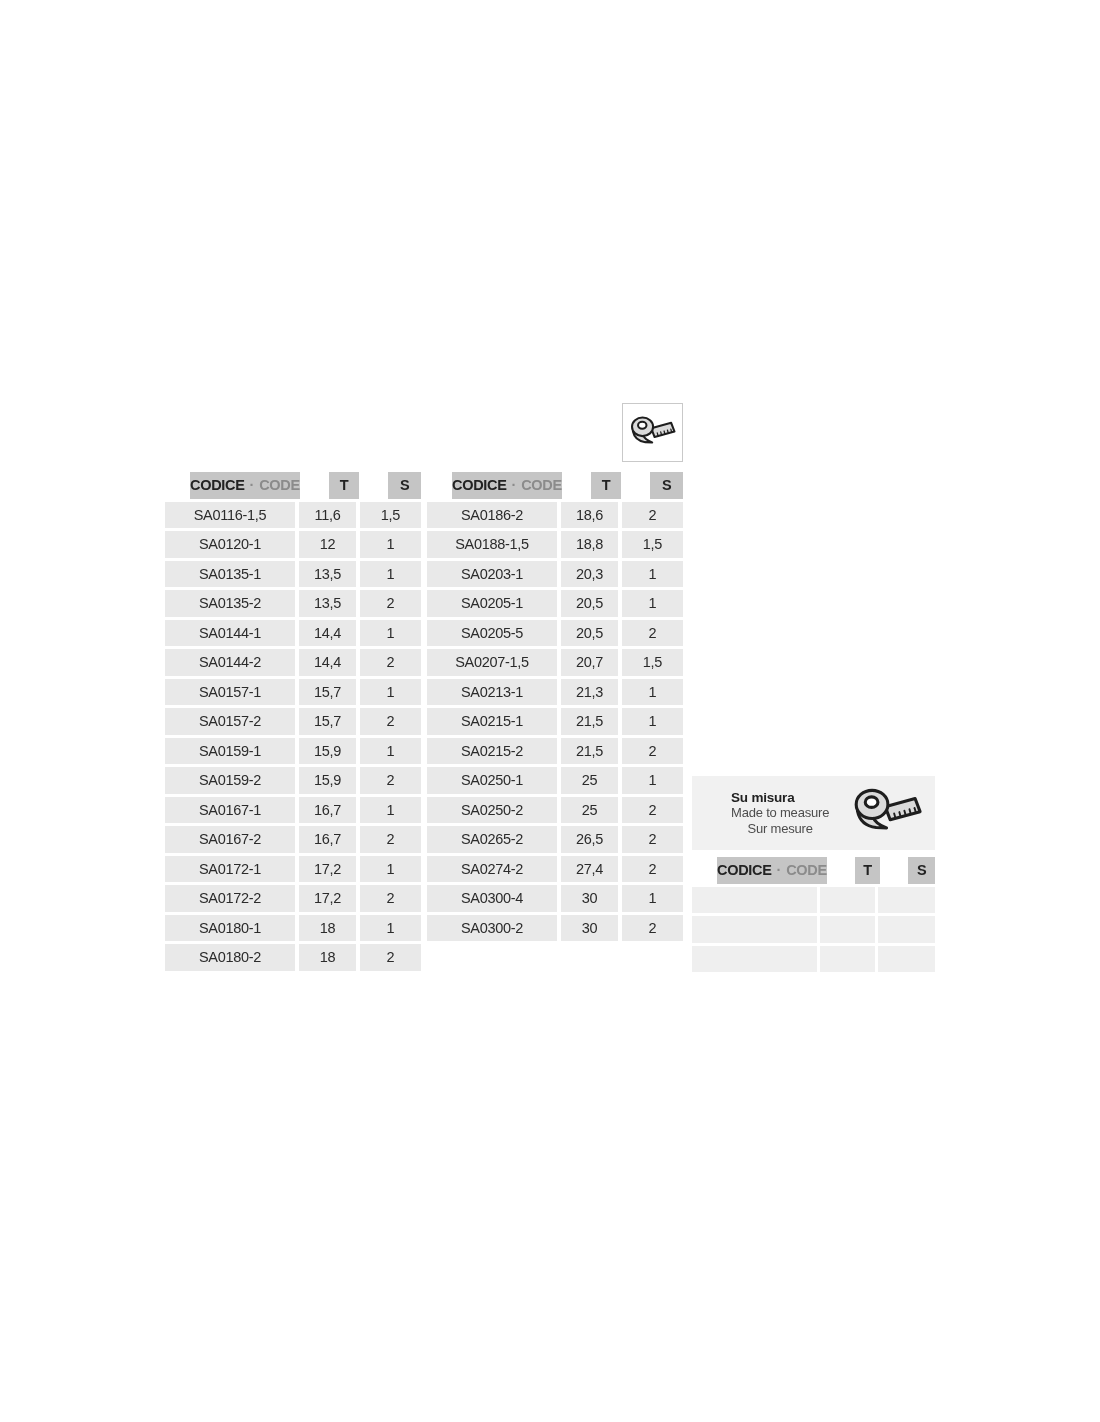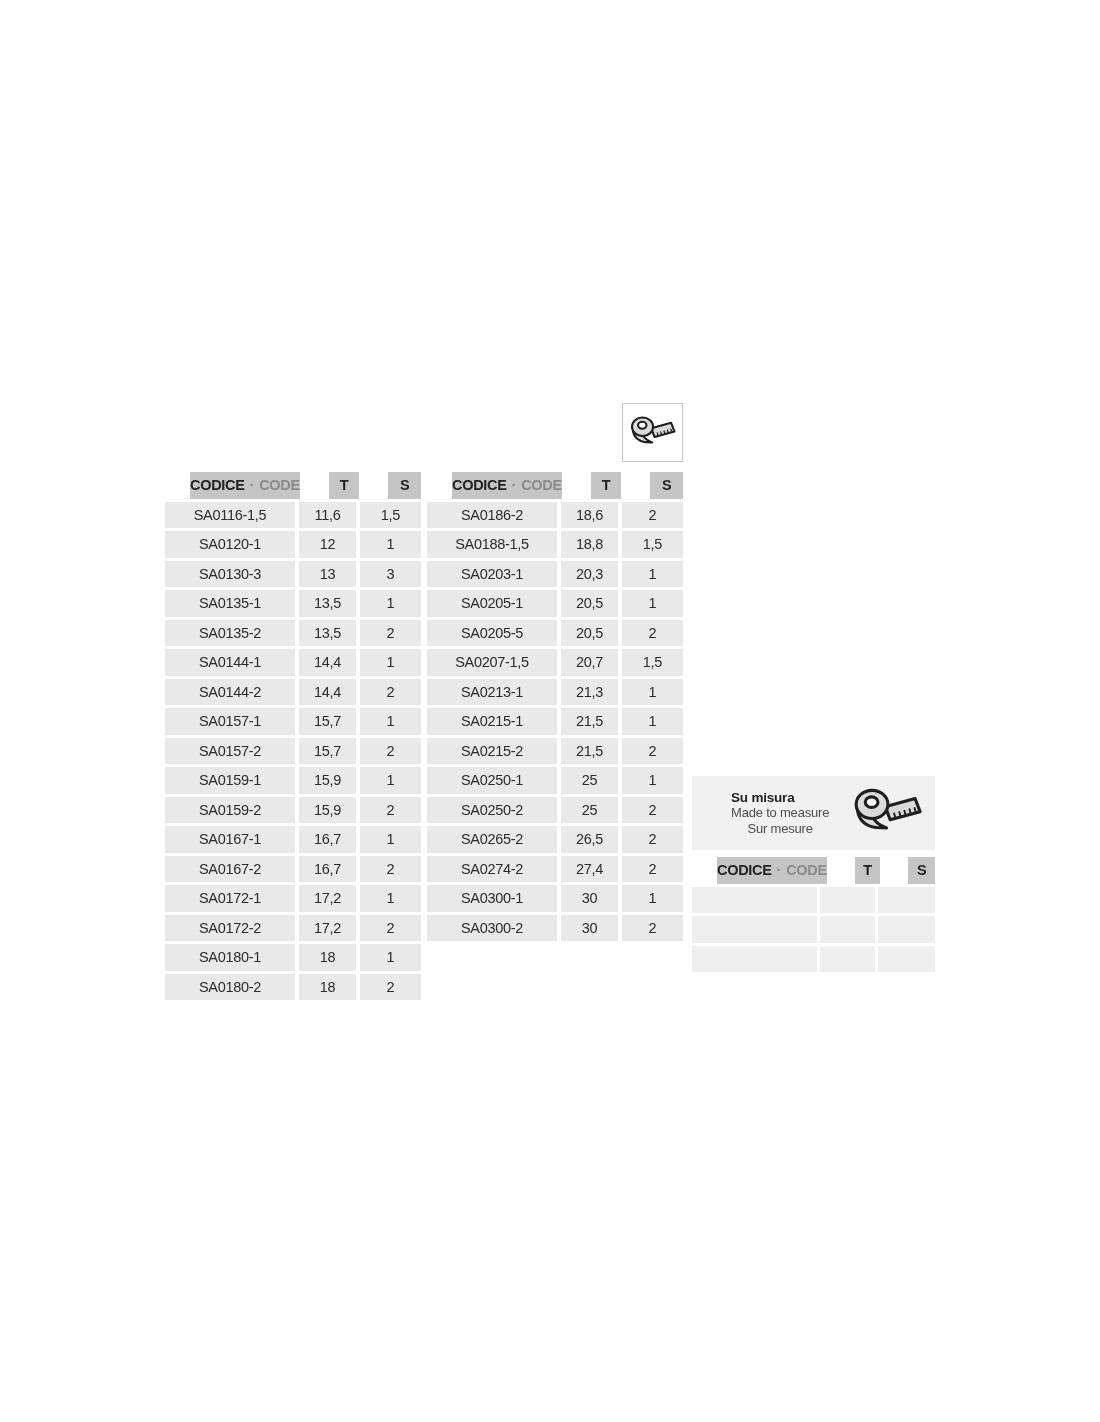--- a/index.html
+++ b/index.html
@@ -99,25 +99,20 @@
         <div class="cell code">SA0116-1,5</div>
         <div class="cell t">11,6</div>
         <div class="cell s">1,5</div>
       </div>
       <div class="trow">
         <div class="cell code">SA0120-1</div>
         <div class="cell t">12</div>
         <div class="cell s">1</div>
       </div>
       <div class="trow">
-        <div class="cell code">SA0130-3</div>
-        <div class="cell t">13</div>
-        <div class="cell s">3</div>
-      </div>
-      <div class="trow">
         <div class="cell code">SA0135-1</div>
         <div class="cell t">13,5</div>
         <div class="cell s">1</div>
       </div>
       <div class="trow">
         <div class="cell code">SA0135-2</div>
         <div class="cell t">13,5</div>
         <div class="cell s">2</div>
       </div>
       <div class="trow">
@@ -251,21 +246,21 @@
         <div class="cell code">SA0265-2</div>
         <div class="cell t">26,5</div>
         <div class="cell s">2</div>
       </div>
       <div class="trow">
         <div class="cell code">SA0274-2</div>
         <div class="cell t">27,4</div>
         <div class="cell s">2</div>
       </div>
       <div class="trow">
-        <div class="cell code">SA0300-1</div>
+        <div class="cell code">SA0300-4</div>
         <div class="cell t">30</div>
         <div class="cell s">1</div>
       </div>
       <div class="trow">
         <div class="cell code">SA0300-2</div>
         <div class="cell t">30</div>
         <div class="cell s">2</div>
       </div>
     </div>
 

